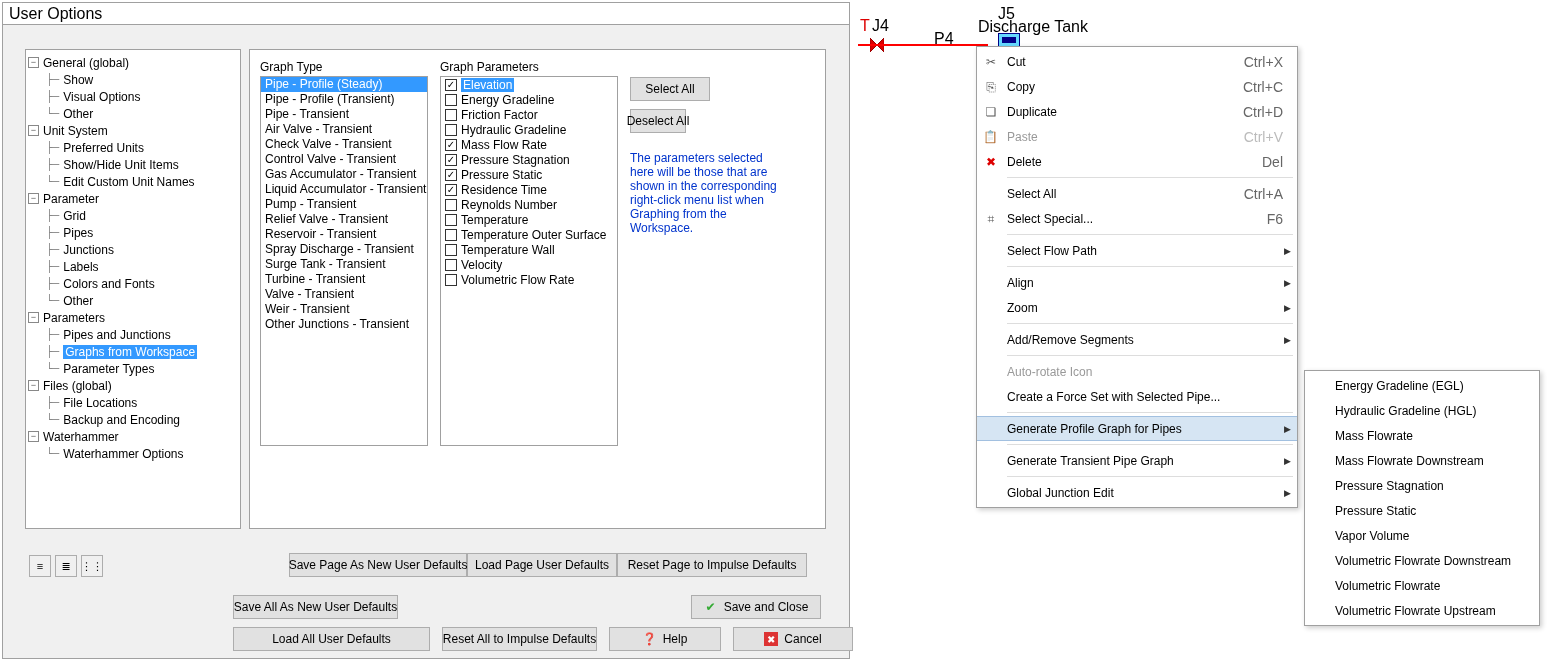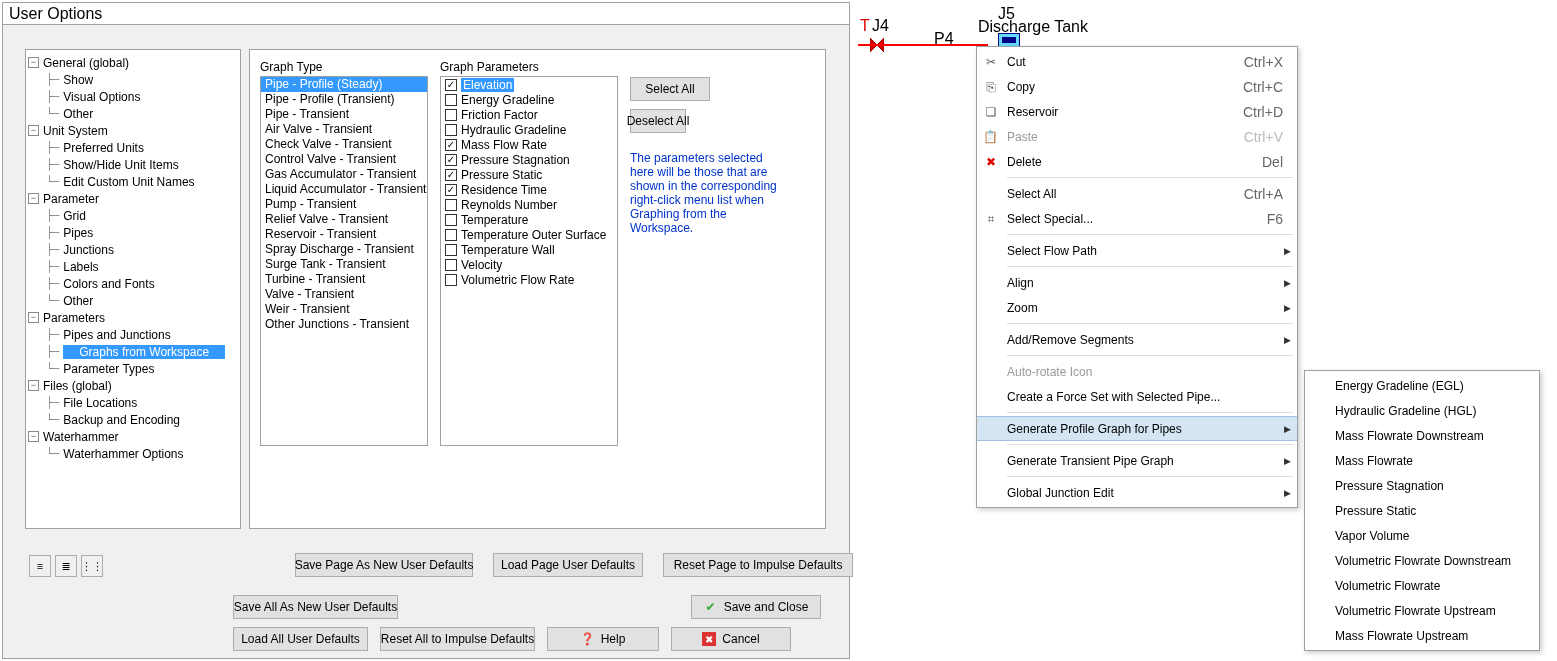--- a/index.html
+++ b/index.html
@@ -61,21 +61,21 @@
   }
   .tree-item .line {
     color: #888;
     font-family: monospace;
     font-size: 11px;
     margin-right: 4px;
   }
   .tree-sel {
     background: #3399ff;
     color: #fff;
-    padding: 0 16px;
+    padding: 0 2px;
   }
   .right-panel {
     position: absolute;
     left: 246px;
     top: 46px;
     width: 577px;
     height: 480px;
     border: 1px solid #a0a0a0;
     background: #fff;
     padding: 10px;
@@ -473,38 +473,38 @@
       <div class="help-text">The parameters selected here will be those that are shown in the corresponding right-click menu list when Graphing from the Workspace.</div>
     </div>
   </div>
 
   <div class="bottom-icons">
     <div class="mini-btn">≡</div>
     <div class="mini-btn">≣</div>
     <div class="mini-btn">⋮⋮</div>
   </div>
 
-  <div style="position:absolute; left:252px; top:550px; display:flex; gap:20px;padding-left:40px;">
+  <div style="position:absolute; left:246px; top:550px; display:flex; gap:0;padding-left:40px;">
     <div class="btn" style="width:178px;">Save Page As New User Defaults</div>
     <div class="btn" style="width:150px;">Load Page User Defaults</div>
     <div class="btn" style="width:190px;">Reset Page to Impulse Defaults</div>
   </div>
 
   <div style="position:absolute; left:230px; top:592px; display:flex; gap:8px;">
     <div class="btn" style="width:165px;">Save All As New User Defaults</div>
   </div>
   <div style="position:absolute; left:688px; top:592px;">
     <div class="btn" style="width:130px;">
       <span class="btn-icon" style="color:#3a3;">✔</span>
       <span>Save and Close</span>
     </div>
   </div>
 
   <div style="position:absolute; left:230px; top:624px; display:flex; gap:12px;">
-    <div class="btn" style="width:135px;">Load All User Defaults</div>
+    <div class="btn" style="width:197px;">Load All User Defaults</div>
     <div class="btn" style="width:155px;">Reset All to Impulse Defaults</div>
     <div class="btn" style="width:112px;">
       <span class="btn-icon" style="color:#c90;">❓</span>
       <span>Help</span>
     </div>
     <div class="btn" style="width:120px;">
       <span class="btn-icon" style="color:#fff;background:#d33;width:14px;height:14px;font-size:10px;">✖</span>
       <span>Cancel</span>
     </div>
   </div>
@@ -534,21 +534,21 @@
       <span>Cut</span>
       <span class="shortcut">Ctrl+X</span>
     </div>
     <div class="ctx-item">
       <span class="icon">⎘</span>
       <span>Copy</span>
       <span class="shortcut">Ctrl+C</span>
     </div>
     <div class="ctx-item">
       <span class="icon">❏</span>
-      <span>Reservoir</span>
+      <span>Duplicate</span>
       <span class="shortcut">Ctrl+D</span>
     </div>
     <div class="ctx-item disabled">
       <span class="icon">📋</span>
       <span>Paste</span>
       <span class="shortcut">Ctrl+V</span>
     </div>
     <div class="ctx-item">
       <span class="icon" style="color: rgb(221, 0, 0);">✖</span>
       <span>Delete</span>
@@ -608,39 +608,36 @@
   </div>
 
 <div class="ctx-menu menu2" id="ctx-sub">
     <div class="ctx-item">
       <span>Energy Gradeline (EGL)</span>
     </div>
     <div class="ctx-item">
       <span>Hydraulic Gradeline (HGL)</span>
     </div>
     <div class="ctx-item">
+      <span>Mass Flowrate</span>
+    </div>
+    <div class="ctx-item">
       <span>Mass Flowrate Downstream</span>
     </div>
     <div class="ctx-item">
-      <span>Mass Flowrate</span>
-    </div>
-    <div class="ctx-item">
       <span>Pressure Stagnation</span>
     </div>
     <div class="ctx-item">
       <span>Pressure Static</span>
     </div>
     <div class="ctx-item">
       <span>Vapor Volume</span>
     </div>
     <div class="ctx-item">
       <span>Volumetric Flowrate Downstream</span>
     </div>
     <div class="ctx-item">
       <span>Volumetric Flowrate</span>
     </div>
     <div class="ctx-item">
       <span>Volumetric Flowrate Upstream</span>
     </div>
-    <div class="ctx-item">
-      <span>Mass Flowrate Upstream</span>
-    </div>
   </div>
 
 </body></html>

